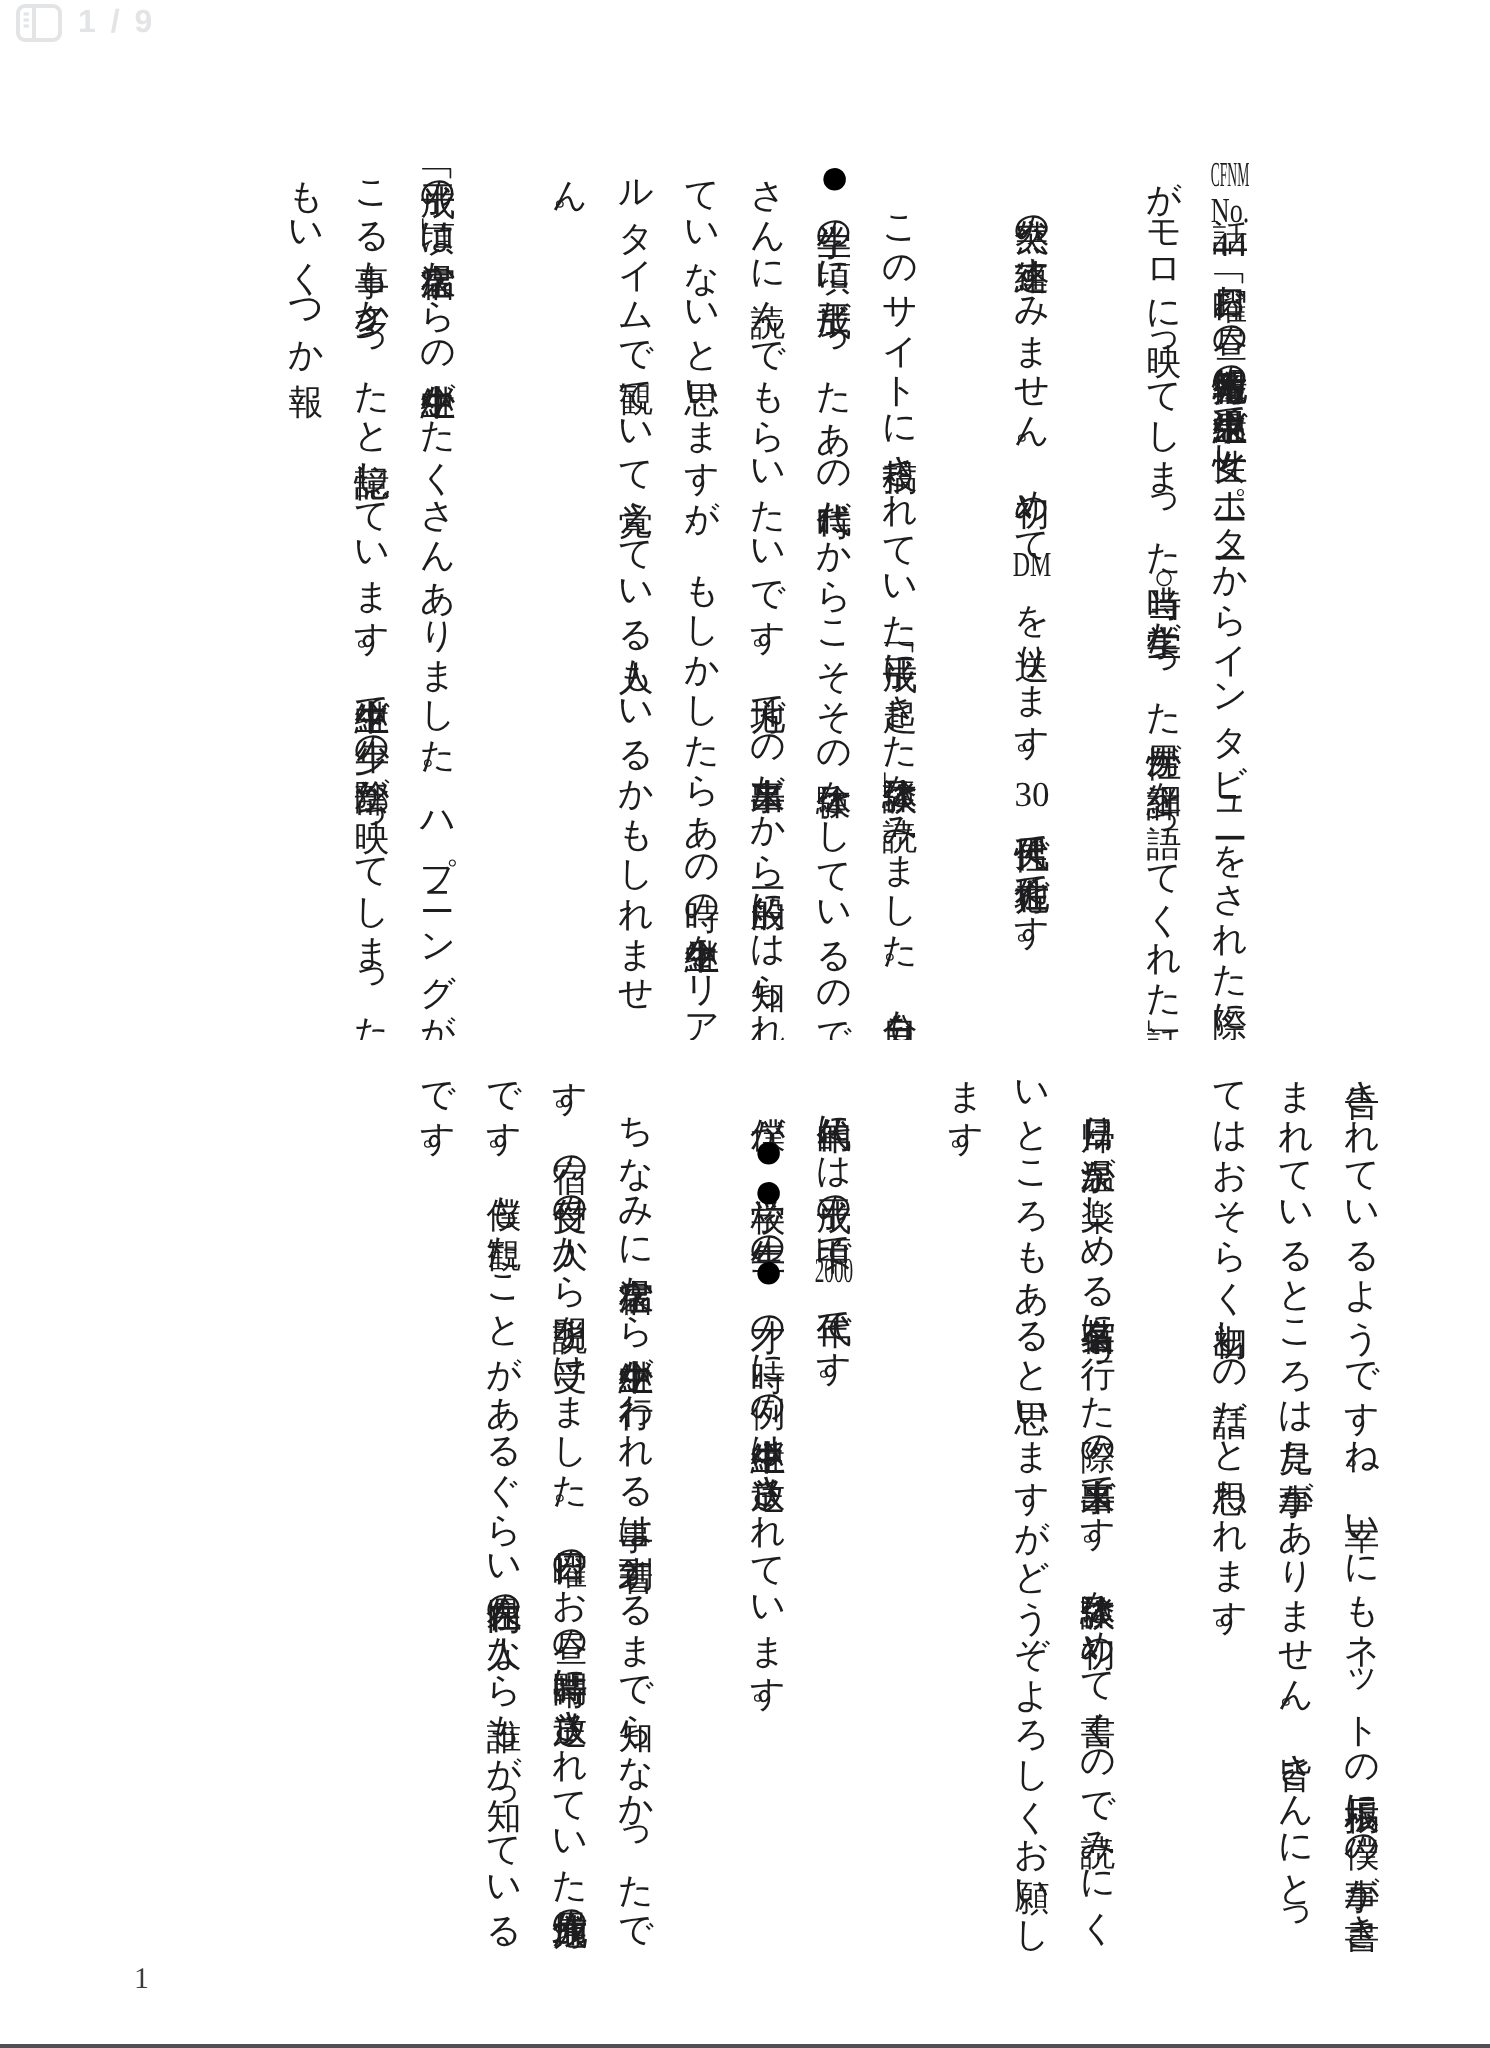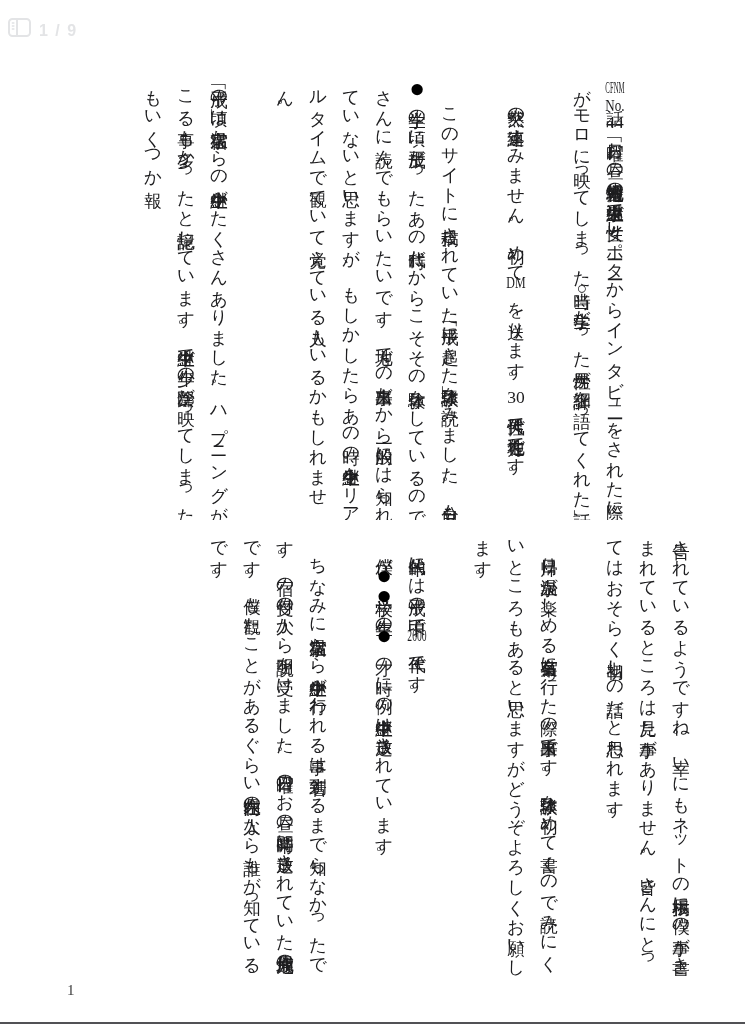--- a/index.html
+++ b/index.html
@@ -8,24 +8,24 @@
     height: 1024px;
     position: relative;
     overflow: hidden;
     background: #ffffff;
     font-family: "Liberation Serif", "DejaVu Serif", serif;
   }
 
   
   .viewer-chrome {
     position: absolute;
-    top: 18px;
+    top: 2px;
     left: 8px;
     display: flex;
-    align-items: flex-end;
+    align-items: flex-start;
     gap: 8px;
   }
   .page-indicator {
     font-family: "Liberation Sans", "DejaVu Sans", sans-serif;
     font-size: 16px;
     font-weight: bold;
     letter-spacing: 1.5px;
     color: #e3e4e6;
     line-height: 20px;
   }

